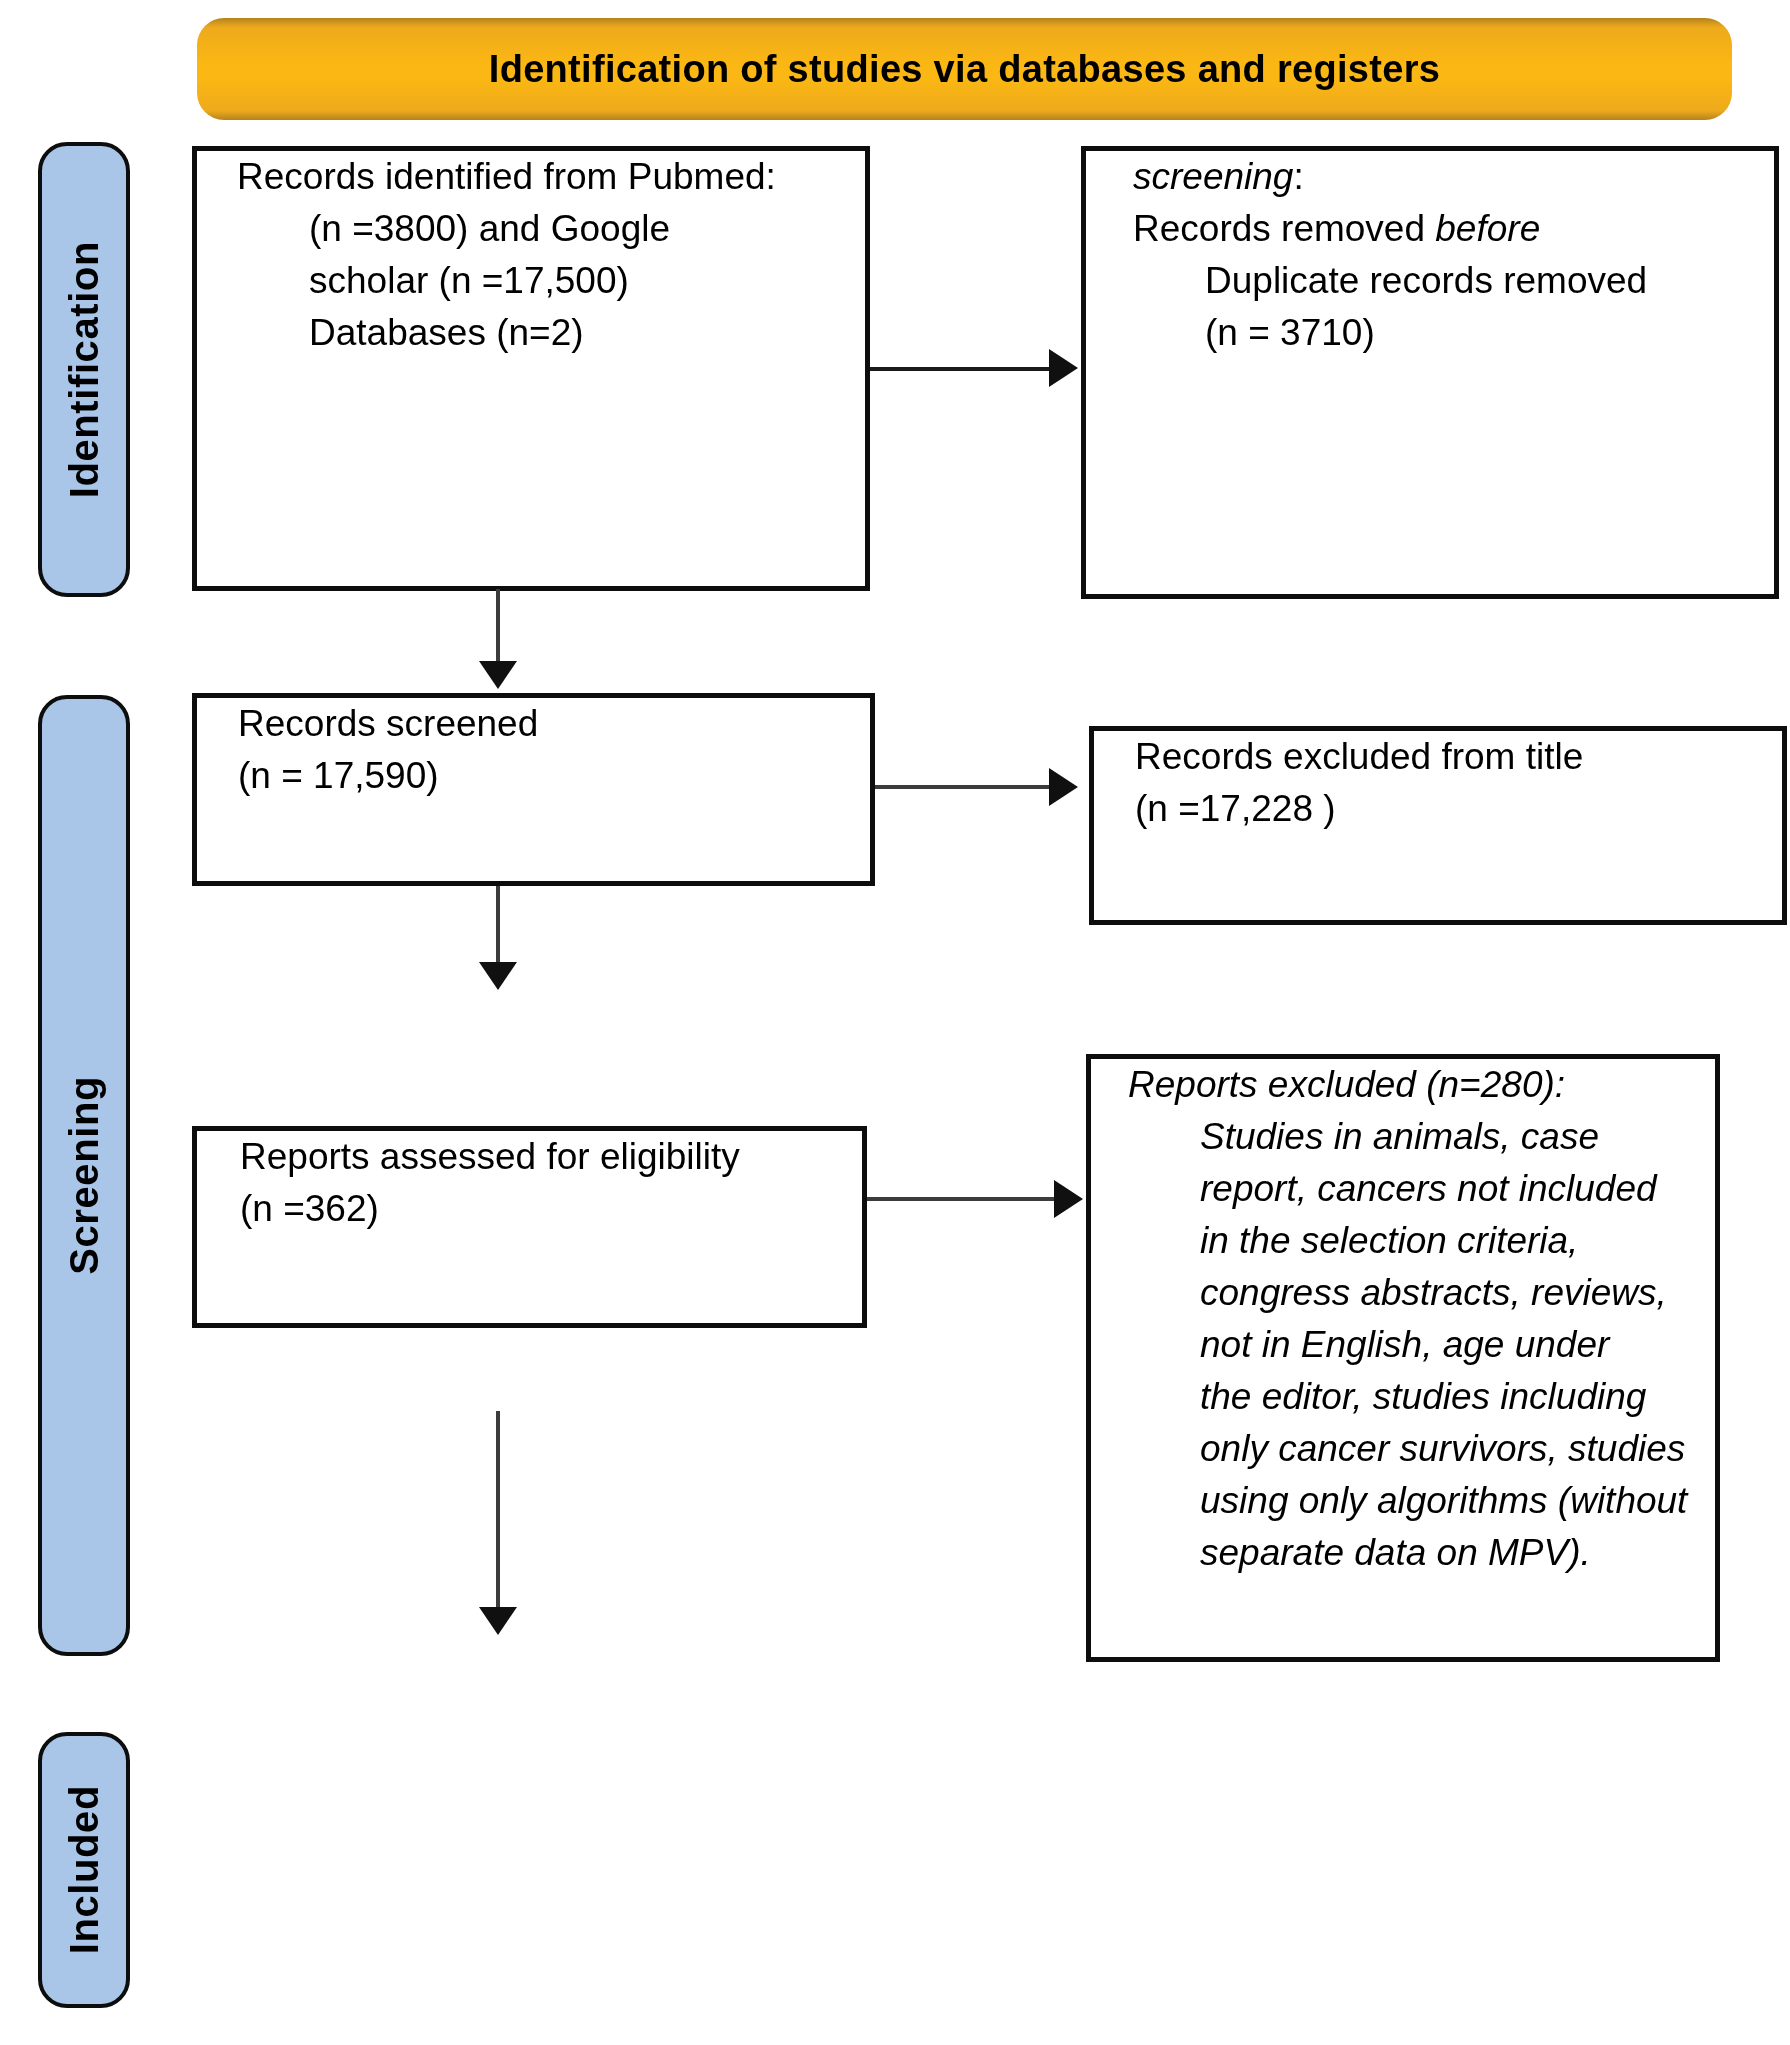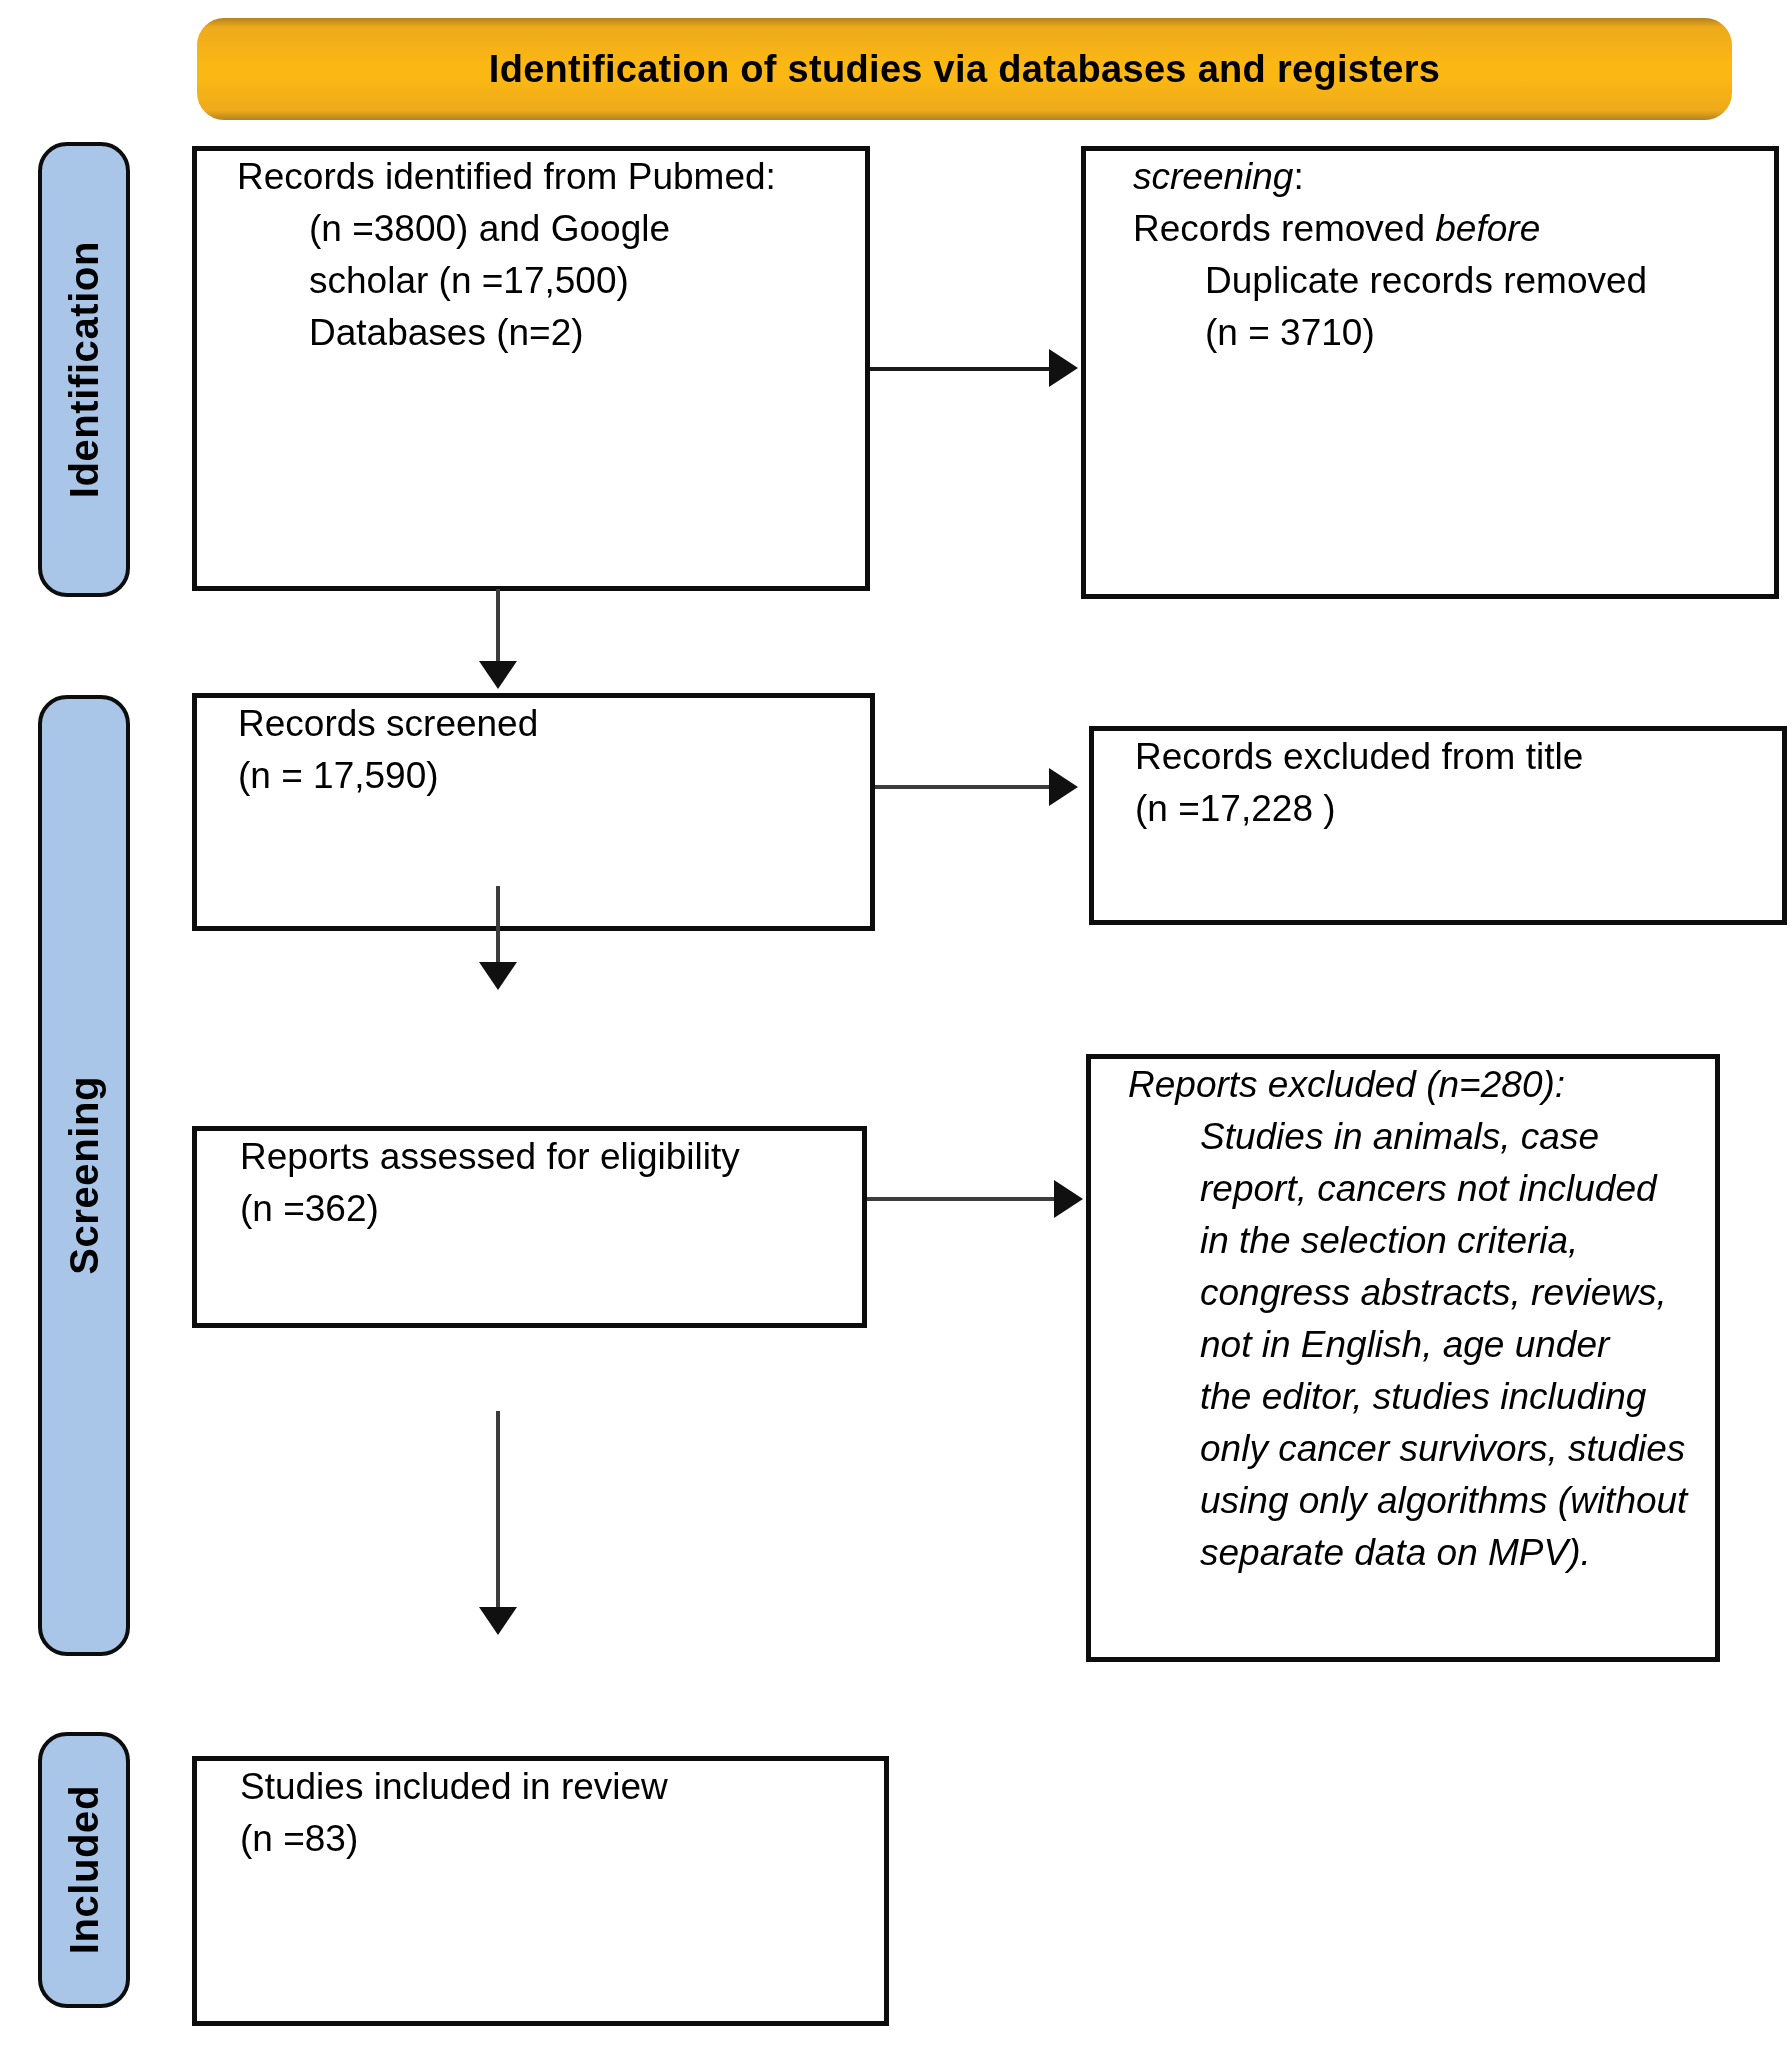--- a/index.html
+++ b/index.html
@@ -34,21 +34,21 @@
   #stage-screening{top:695px;height:961px;}
   #stage-included{top:1732px;height:276px;}
   
   .nbox{
     position:absolute;background:#fff;border:5.1px solid #0d0d0d;box-sizing:border-box;
     display:flex;flex-direction:column;justify-content:flex-start;
     font-size:37px;line-height:52px;
   }
   #box-identified{left:192px;top:146px;width:678px;height:445px;padding:0 15.3px 0 40px;}
   #box-removed{left:1081px;top:146px;width:698px;height:453px;padding:0 15.3px 0 47px;}
-  #box-screened{left:192px;top:693px;width:683px;height:238px;padding:0 15.3px 0 41px;}
+  #box-screened{left:192px;top:693px;width:683px;height:193px;padding:0 15.3px 0 41px;}
   #box-excluded-title{left:1081px;top:726px;width:698px;height:199px;padding:0 15.3px 0 41px;margin-left:8px;}
   #box-assessed{left:192px;top:1126px;width:675px;height:202px;padding:0 15.3px 0 43px;}
   #box-reports-excluded{left:1086px;top:1054px;width:634px;height:608px;padding:0 10.2px 0 37px;font-style:italic;}
   #box-included{left:192px;top:1756px;width:697px;height:270px;padding:0 15.3px 0 43px;}
   .indent-rest > div:not(:first-child){padding-left:72px;}
   .ind{padding-left:72px;}
   
   .hline{position:absolute;height:3.8px;background:#3c3c3c;}
   .vline{position:absolute;width:3.8px;background:#3c3c3c;}
   .head-right{position:absolute;width:0;height:0;
@@ -112,24 +112,20 @@
       <div>report, cancers not included</div>
       <div>in the selection criteria,</div>
       <div>congress abstracts, reviews,</div>
       <div>not in English, age under</div>
       <div>the editor, studies including</div>
       <div>only cancer survivors, studies</div>
       <div>using only algorithms (without</div>
       <div>separate data on MPV).</div>
     </div>
 
-  <div class="nbox" id="box-included">
-      <div>Studies included in review</div>
-      <div>(n =83)</div>
-    </div>
 
   <div>
     <div class="hline" style="left:870px;top:367px;width:179px;background:#1a1a1a;"></div>
     <div class="head-right" style="left:1049px;top:349px;"></div>
   </div>
 
   <div>
     <div class="vline" style="left:496px;top:589px;height:73px;"></div>
     <div class="head-down" style="left:479px;top:661px;"></div>
   </div>

